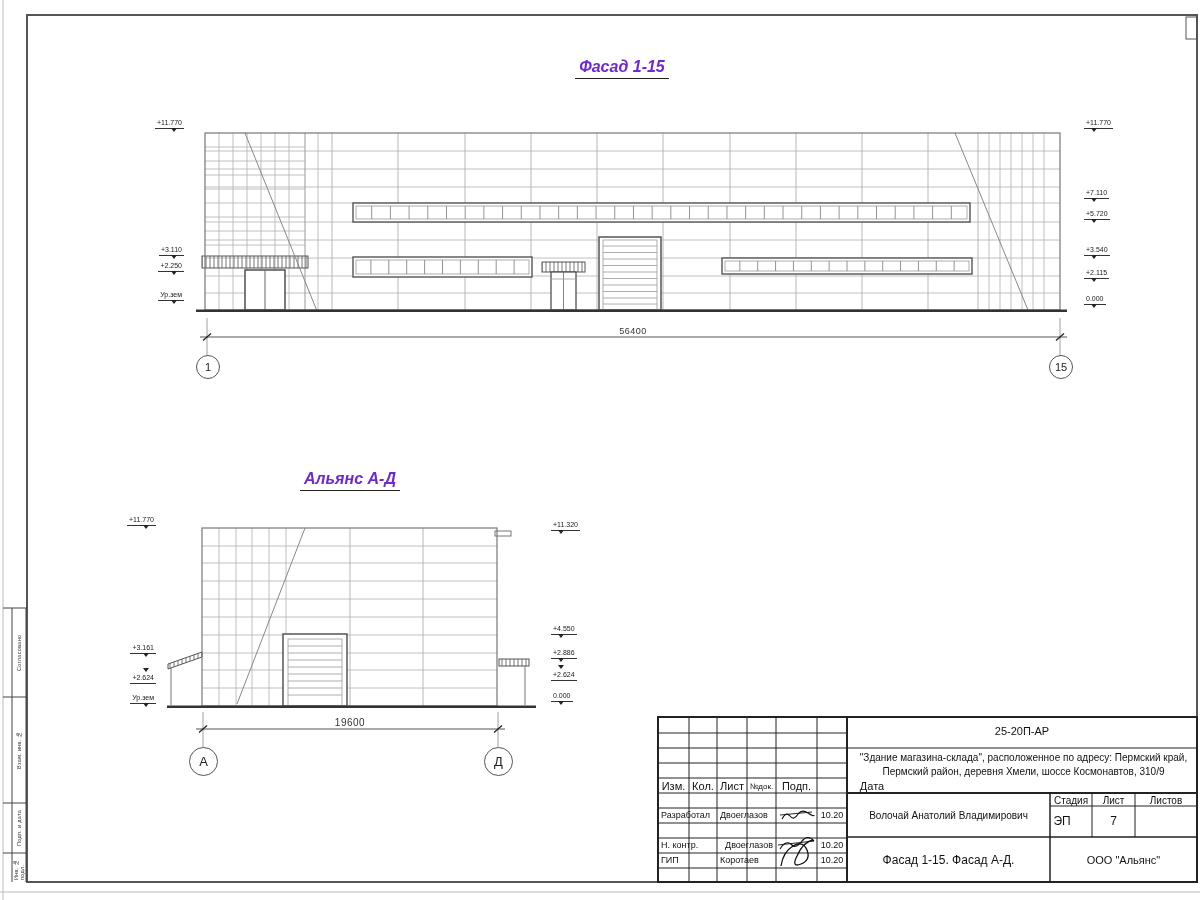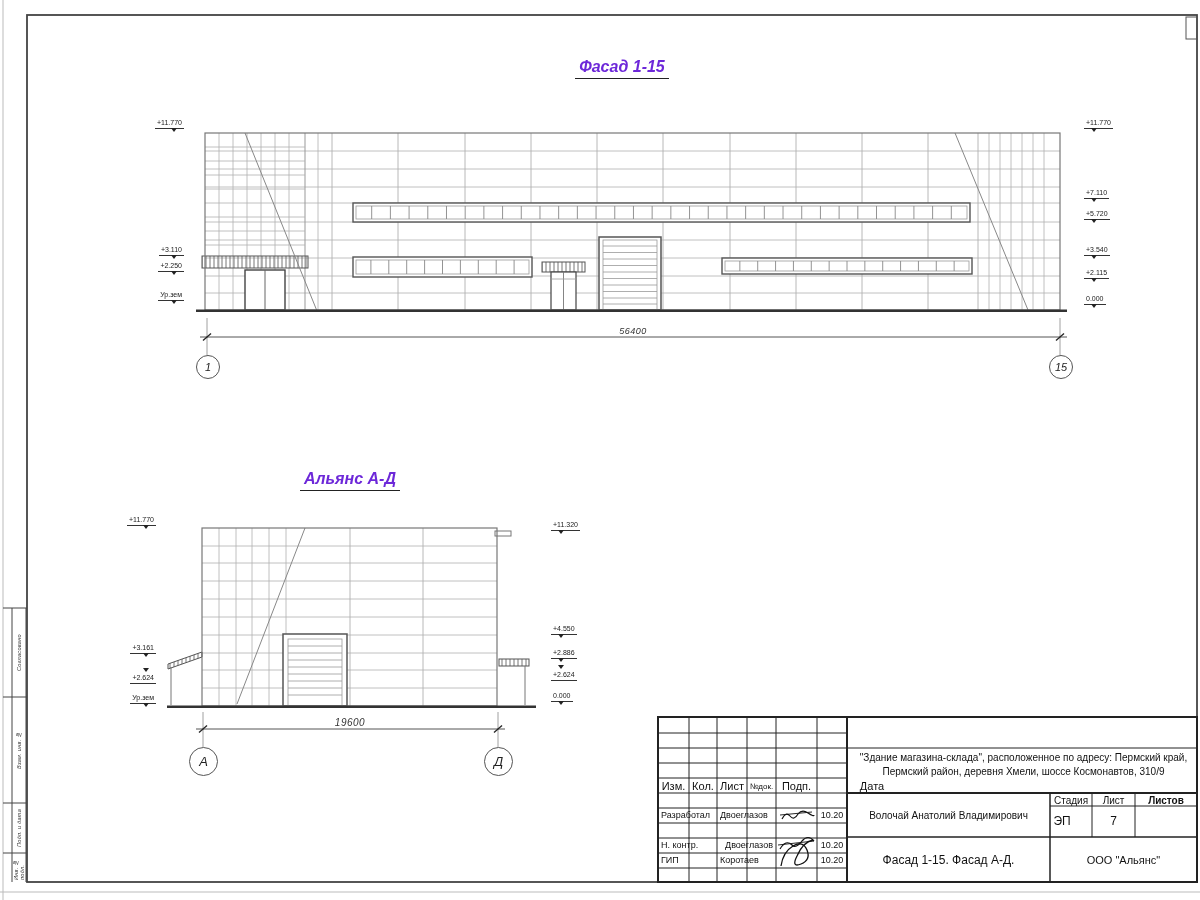--- a/index.html
+++ b/index.html
@@ -1,19 +1,19 @@
 <!DOCTYPE html>
 <html><head>
 <meta charset="utf-8">
 <style>
   html,body{margin:0;padding:0;background:#fff;}
   #sheet{position:relative;width:1200px;height:900px;background:#fff;overflow:hidden;
          font-family:"Liberation Sans", sans-serif;color:#1a1a1a;}
   #lw{position:absolute;left:0;top:0;}
-  .abs{position:absolute;font-style:italic;}
+  .abs{position:absolute;}
   .ctr{text-align:center;}
   .drw-title{font-size:16px;font-style:italic;font-weight:bold;color:#6d28d9;}
   .drw-title span{display:inline-block;border-bottom:1.2px solid #222;padding:0 4px 2px;}
   .dim{font-size:9px;color:#333;letter-spacing:0.5px;}
   .axis{border:1.1px solid #555;border-radius:50%;background:#fff;color:#222;
         display:flex;align-items:center;justify-content:center;}
   .axis.sm{width:22px;height:22px;font-size:11px;}
   .axis.lg{width:27px;height:27px;font-size:13px;}
   .lvl{position:absolute;width:46px;font-size:7px;line-height:8px;color:#1a1a1a;white-space:nowrap;}
   .lvl.r{text-align:right;}
@@ -272,20 +272,21 @@
   <div class="abs axis sm" style="left:196px;top:355px;">1</div>
   <div class="abs axis sm" style="left:1049px;top:355px;">15</div>
   <div class="abs axis lg" style="left:189px;top:747px;">А</div>
   <div class="abs axis lg" style="left:484px;top:747px;">Д</div>
 
   <div class="abs vert" style="left:12px;top:610px;width:14px;height:85px;">Согласовано</div>
   <div class="abs vert" style="left:12px;top:699px;width:14px;height:102px;">Взам. инв. №</div>
   <div class="abs vert" style="left:12px;top:805px;width:14px;height:46px;">Подп. и дата</div>
   <div class="abs vert" style="left:12px;top:855px;width:14px;height:25px;">Инв. № подл.</div>
 
+  <div class="tb c s11" style="left:847px;top:725px;width:350px;">25-20П-АР</div>
   <div class="tb c s10" style="left:850px;top:752px;width:347px;">"Здание магазина-склада", расположенное по адресу: Пермский край,</div>
   <div class="tb c s10" style="left:850px;top:766px;width:347px;">Пермский район, деревня Хмели, шоссе Космонавтов, 310/9</div>
 
   <div class="tb c s11" style="left:658px;top:780px;width:31px;">Изм.</div>
   <div class="tb c s11" style="left:689px;top:780px;width:28px;">Кол.</div>
   <div class="tb c s11" style="left:717px;top:780px;width:30px;">Лист</div>
   <div class="tb c s8" style="left:747px;top:782px;width:29px;">№док.</div>
   <div class="tb c s11" style="left:776px;top:780px;width:41px;">Подп.</div>
   <div class="tb c s11" style="left:817px;top:780px;width:30px;margin-left:40px;">Дата</div>
 
@@ -298,21 +299,21 @@
   <div class="tb c s9" style="left:817px;top:840px;width:30px;">10.20</div>
 
   <div class="tb s9" style="left:661px;top:855px;width:57px;">ГИП</div>
   <div class="tb s9" style="left:720px;top:855px;width:58px;">Коротаев</div>
   <div class="tb c s9" style="left:817px;top:855px;width:30px;">10.20</div>
 
   <div class="tb c s10" style="left:847px;top:810px;width:203px;">Волочай Анатолий Владимирович</div>
 
   <div class="tb c s10" style="left:1050px;top:795px;width:42px;">Стадия</div>
   <div class="tb c s10" style="left:1092px;top:795px;width:43px;">Лист</div>
-  <div class="tb c s10" style="left:1135px;top:795px;width:62px;font-weight:bold;">Листов</div>
+  <div class="tb c s10" style="left:1135px;top:795px;width:62px;">Листов</div>
   <div class="tb c s12" style="left:1050px;top:814px;width:24px;">ЭП</div>
   <div class="tb c s12" style="left:1092px;top:814px;width:43px;">7</div>
   <div class="tb c s12" style="left:1135px;top:814px;width:62px;"></div>
 
   <div class="tb c s12" style="left:847px;top:853px;width:203px;">Фасад 1-15. Фасад А-Д.</div>
   <div class="tb c s11" style="left:1050px;top:854px;width:147px;">ООО "Альянс"</div>
 
   <div id="marks">
       <div class="lvl r" style="left: 138px; top: 119px;"><span class="lv">+11.770</span><span class="lf b"></span></div>
       <div class="lvl r" style="left: 138px; top: 246px;"><span class="lv">+3.110</span><span class="lf b"></span></div>

